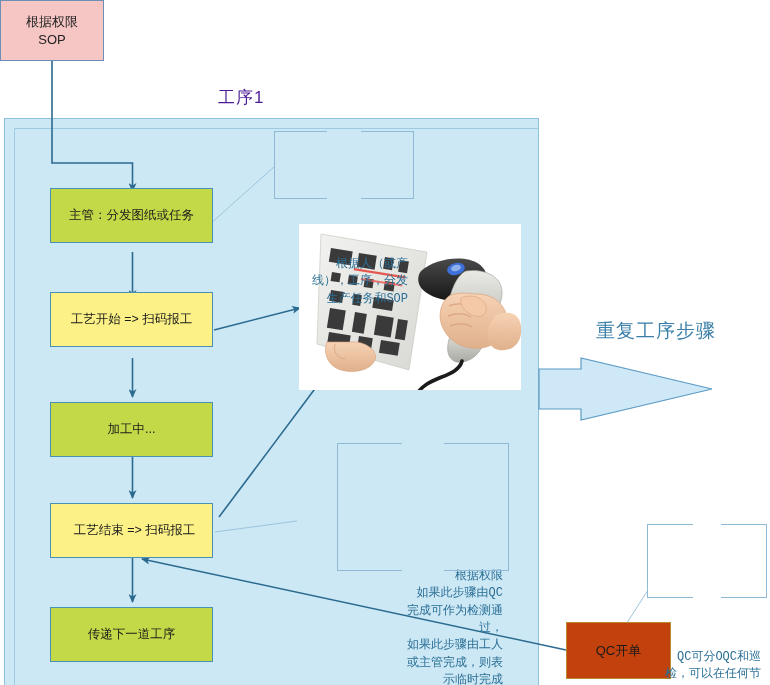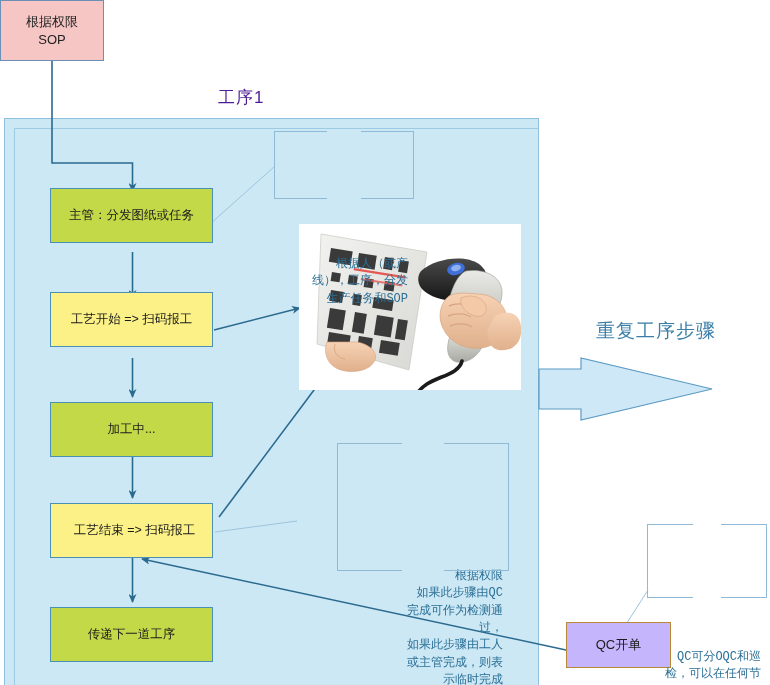--- a/index.html
+++ b/index.html
@@ -59,22 +59,22 @@
   .yellow { background: #fbf186; }
 
   #box-supervisor { left: 50px; top: 188px; }
   #box-start      { left: 50px; top: 292px; }
   #box-doing      { left: 50px; top: 402px; }
   #box-end        { left: 50px; top: 503px; padding-left: 6px; }
   #box-next       { left: 50px; top: 607px; align-items: center; }
 
   #qc-box {
     left: 566px; top: 622px;
-    width: 105px; height: 46px;
-    background: #c4b5fd;
+    width: 105px; height: 57px;
+    background: #c2410c;
     border: 1px solid #b98a33;
     font-size: 13px;
     z-index: 6;
   }
   
   .callout {
     position: absolute;
     box-sizing: border-box;
     color: #2a6f96;
     font-size: 12px;

